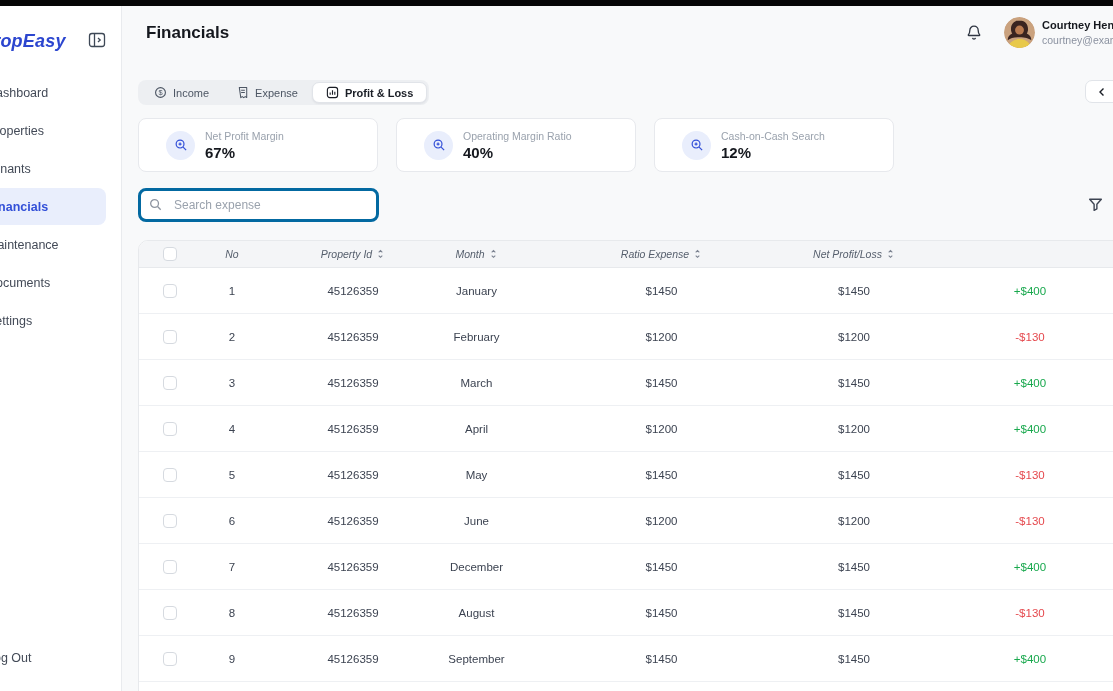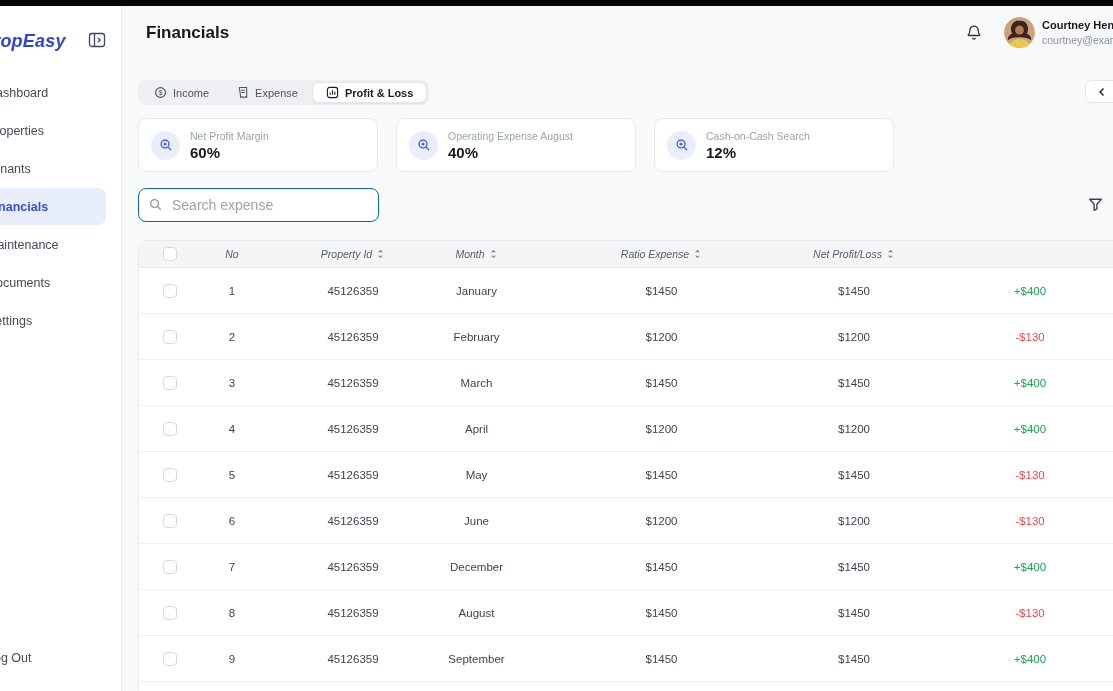--- a/index.html
+++ b/index.html
@@ -34,28 +34,28 @@
   .user-email { font-size: 10.5px; color: #8b92a0; white-space: nowrap; margin-top: 3px; }
 
   .tabs-row { margin-top: 20px; height: 24px; position: relative; }
   .tab-bar { position: absolute; left: 0; top: 0; display: inline-flex; background: #edeff2; border-radius: 8px; padding: 2px; }
   .tab { display: flex; align-items: center; gap: 6px; padding: 0 13px; height: 21px; font-size: 11px; color: #4c5563; background: transparent; border: 1px solid transparent; border-radius: 7px; cursor: pointer; font-family: inherit; white-space: nowrap; }
   .tab.active { background: #fff; border-color: #e1e4e9; color: #1a1e26; font-weight: 700; box-shadow: 0 1px 2px rgba(16,24,40,.06); }
   .tab-icon { display: inline-flex; }
   .period-btn { position: absolute; left: 947px; top: 0; width: 140px; height: 23px; display: flex; align-items: center; gap: 8px; background: #fff; border: 1px solid #e1e4e9; border-radius: 7px; padding: 0 12px; font-size: 11px; color: #1a1e26; cursor: pointer; font-family: inherit; }
 
   .stat-cards { display: flex; gap: 18px; margin-top: 14px; }
-  .stat-card { width: 240px; min-width: 240px; height: 54px; background: #fff; border: 1px solid #e7e9ed; border-radius: 8px; display: flex; align-items: center; gap: 10px; padding: 0 12px; }
+  .stat-card { width: 240px; min-width: 240px; height: 54px; background: #fff; border: 1px solid #e7e9ed; border-radius: 8px; display: flex; align-items: center; gap: 10px; padding: 0 27px; }
   .stat-icon { width: 29px; height: 29px; border-radius: 50%; background: #e9eefc; color: #3350d8; display: inline-flex; align-items: center; justify-content: center; flex: none; }
   .stat-label { font-size: 10.5px; color: #9aa2ad; white-space: nowrap; }
   .stat-value { font-size: 15px; font-weight: 700; color: #15181e; margin-top: 2px; }
 
   .toolbar { margin-top: 16px; height: 34px; position: relative; }
   .search-box { position: absolute; left: 0; top: 0; width: 241px; height: 34px; }
-  .search-input { width: 100%; height: 100%; border: 1px solid #0369a1; border-radius: 8px; background: #fff; padding: 0 10px 0 33px; font-size: 14px; color: #333; outline: none; font-family: inherit; }
+  .search-input { width: 100%; height: 100%; border: 3px solid #0369a1; border-radius: 8px; background: #fff; padding: 0 10px 0 33px; font-size: 12px; color: #333; outline: none; font-family: inherit; }
   .search-input::placeholder { color: #9aa2ad; }
   .search-icon { position: absolute; left: 11px; top: 10px; color: #8d94a0; display: inline-flex; }
   .filter-btn { position: absolute; left: 948px; top: 8px; width: 18px; height: 18px; color: #3c4351; background: none; border: none; cursor: pointer; padding: 0; }
 
   .table { margin-top: 18px; width: 1014px; height: 476px; background: #fff; border: 1px solid #e7e9ec; border-radius: 10px; overflow: hidden; }
   .thead, .trow { display: grid; grid-template-columns: 48px 90px 152px 95px 275px 110px 1fr; align-items: center; }
   .thead { height: 27px; background: #f4f5f7; border-bottom: 1px solid #e7e9ec; font-size: 10.5px; color: #555e6c; }
   .trow { height: 46px; border-bottom: 1px solid #eef0f3; font-size: 11.5px; color: #3c4351; background: #fff; }
   .cell { text-align: center; }
   .th { display: flex; align-items: center; justify-content: center; gap: 4px; cursor: default; font-style: italic; }
@@ -178,33 +178,33 @@
           <div class="stat-card">
             <span class="stat-icon">
               <svg width="14" height="14" viewBox="0 0 15 15" fill="none" stroke="currentColor" stroke-width="1.3">
                 <circle cx="6.5" cy="6.5" r="4.2"></circle>
                 <path d="M9.8 9.8 13 13"></path>
                 <path d="M6.5 4.9v3.2M4.9 6.5h3.2"></path>
               </svg>
             </span>
             <div>
               <div class="stat-label">Net Profit Margin</div>
-              <div class="stat-value">60%</div>
+              <div class="stat-value">67%</div>
             </div>
           </div>
           <div class="stat-card">
             <span class="stat-icon">
               <svg width="14" height="14" viewBox="0 0 15 15" fill="none" stroke="currentColor" stroke-width="1.3">
                 <circle cx="6.5" cy="6.5" r="4.2"></circle>
                 <path d="M9.8 9.8 13 13"></path>
                 <path d="M6.5 4.9v3.2M4.9 6.5h3.2"></path>
               </svg>
             </span>
             <div>
-              <div class="stat-label">Operating Expense August</div>
+              <div class="stat-label">Operating Margin Ratio</div>
               <div class="stat-value">40%</div>
             </div>
           </div>
           <div class="stat-card">
             <span class="stat-icon">
               <svg width="14" height="14" viewBox="0 0 15 15" fill="none" stroke="currentColor" stroke-width="1.3">
                 <circle cx="6.5" cy="6.5" r="4.2"></circle>
                 <path d="M9.8 9.8 13 13"></path>
                 <path d="M6.5 4.9v3.2M4.9 6.5h3.2"></path>
               </svg>

